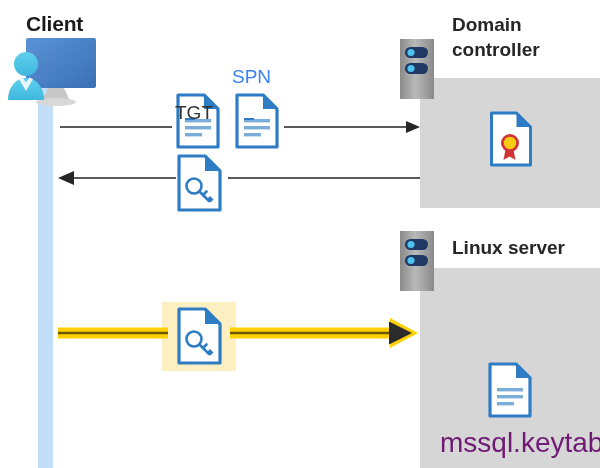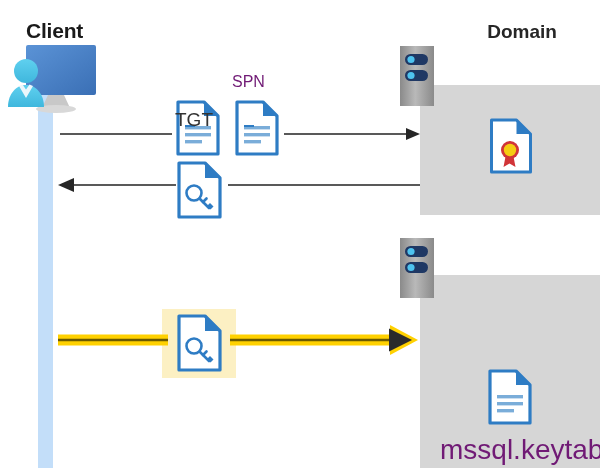--- a/index.html
+++ b/index.html
@@ -1,26 +1,26 @@
 <!DOCTYPE html>
 <html><head>
 <meta charset="utf-8">
 <style>
   html,body{margin:0;padding:0;background:#ffffff;}
   body{width:600px;height:468px;position:relative;overflow:hidden;
        font-family:"Liberation Sans","DejaVu Sans",sans-serif;}
-  #stage{position:absolute;left:0;top:17px;width:600px;height:424px;}
+  #stage{position:absolute;left:0;top:10px;width:600px;height:424px;}
   .abs{position:absolute;}
 
   
   .lbl-client{left:26px;top:2px;font-size:21px;font-weight:bold;color:#1a1a1a;letter-spacing:-0.2px;}
-  .lbl-dc{left:452px;top:2px;font-size:19px;font-weight:bold;color:#262626;line-height:25px;width:140px;text-align:center;}
+  .lbl-dc{left:452px;top:2px;font-size:19px;font-weight:bold;color:#262626;line-height:25px;width:140px;}
   .lbl-linux{left:452px;top:225px;font-size:19px;font-weight:bold;color:#262626;line-height:25px;}
   .lbl-tgt{left:175px;top:56px;font-size:19px;color:#333333;margin-top:36px;}
-  .lbl-spn{left:232px;top:56px;font-size:16px;color:#701a75;}
+  .lbl-spn{left:232px;top:56px;font-size:19px;color:#3b82f6;}
   .lbl-keytab{left:440px;top:417px;font-size:28px;color:#701a75;}
 
   
   .panel{background:#d6d6d6;}
   .panel-dc{left:420px;top:68px;width:180px;height:130px;}
   .panel-lx{left:420px;top:258px;width:180px;height:203px;}
 
   
   .lifeline{left:38px;top:78px;width:15px;height:382px;background:#c3def9;}
 
@@ -80,31 +80,33 @@
       </defs>
       <rect x="2" y="1" width="34" height="60" fill="url(#rk1)"></rect>
       <rect x="7" y="9" width="23" height="11" rx="5.5" fill="#1f3864"></rect>
       <circle cx="13" cy="14.5" r="3.6" fill="#4ec3ef"></circle>
       <rect x="7" y="25" width="23" height="11" rx="5.5" fill="#1f3864"></rect>
       <circle cx="13" cy="30.5" r="3.6" fill="#4ec3ef"></circle>
     </svg>
   </div>
   <div class="abs lbl-dc">
     <div>Domain</div>
+    <div>controller</div>
   </div>
 
   <div class="abs" style="left:398px;top:220px;width:38px;height:62px;">
     <svg width="38" height="62" viewBox="0 0 38 62" class="icon">
       <rect x="2" y="1" width="34" height="60" fill="url(#rk1)"></rect>
       <rect x="7" y="9" width="23" height="11" rx="5.5" fill="#1f3864"></rect>
       <circle cx="13" cy="14.5" r="3.6" fill="#4ec3ef"></circle>
       <rect x="7" y="25" width="23" height="11" rx="5.5" fill="#1f3864"></rect>
       <circle cx="13" cy="30.5" r="3.6" fill="#4ec3ef"></circle>
     </svg>
   </div>
+  <div class="abs lbl-linux">Linux server</div>
 
   <svg class="abs" style="left:0;top:100px;" width="600" height="100">
 
     <g>
       <line x1="60" y1="17" x2="172" y2="17" stroke="#595959" stroke-width="2"></line>
       <line x1="284" y1="17" x2="408" y2="17" stroke="#595959" stroke-width="2"></line>
       <polygon points="420,17 406,11 406,23" fill="#262626"></polygon>
     </g>
 
     <g>

